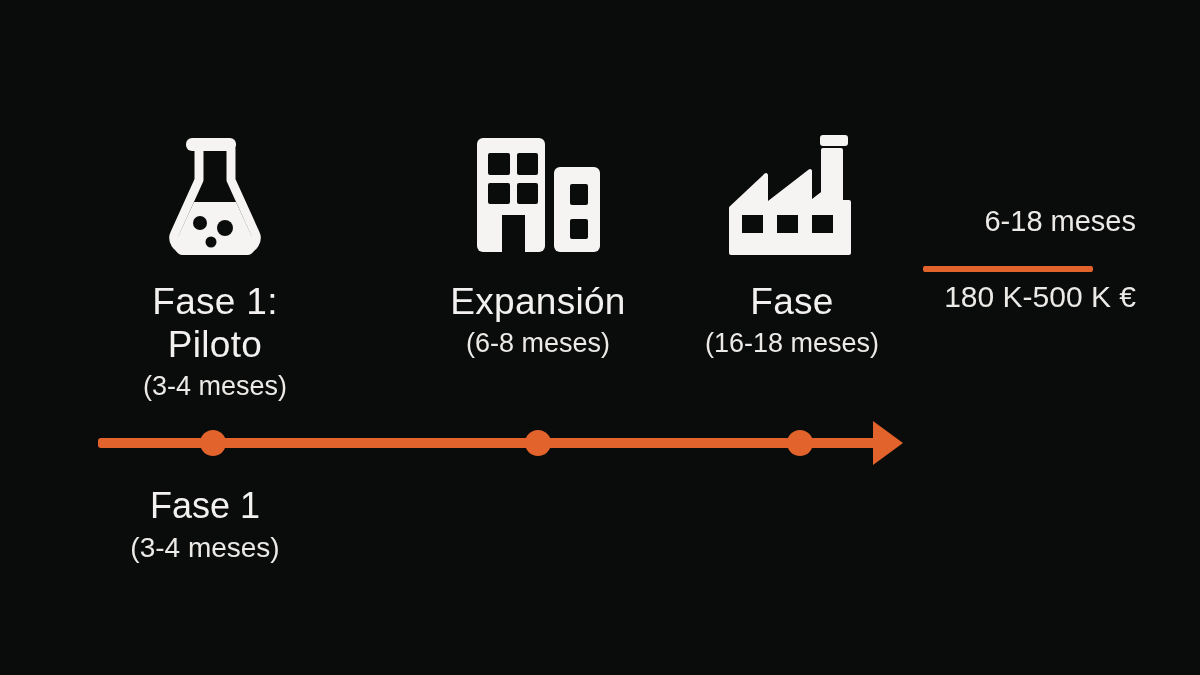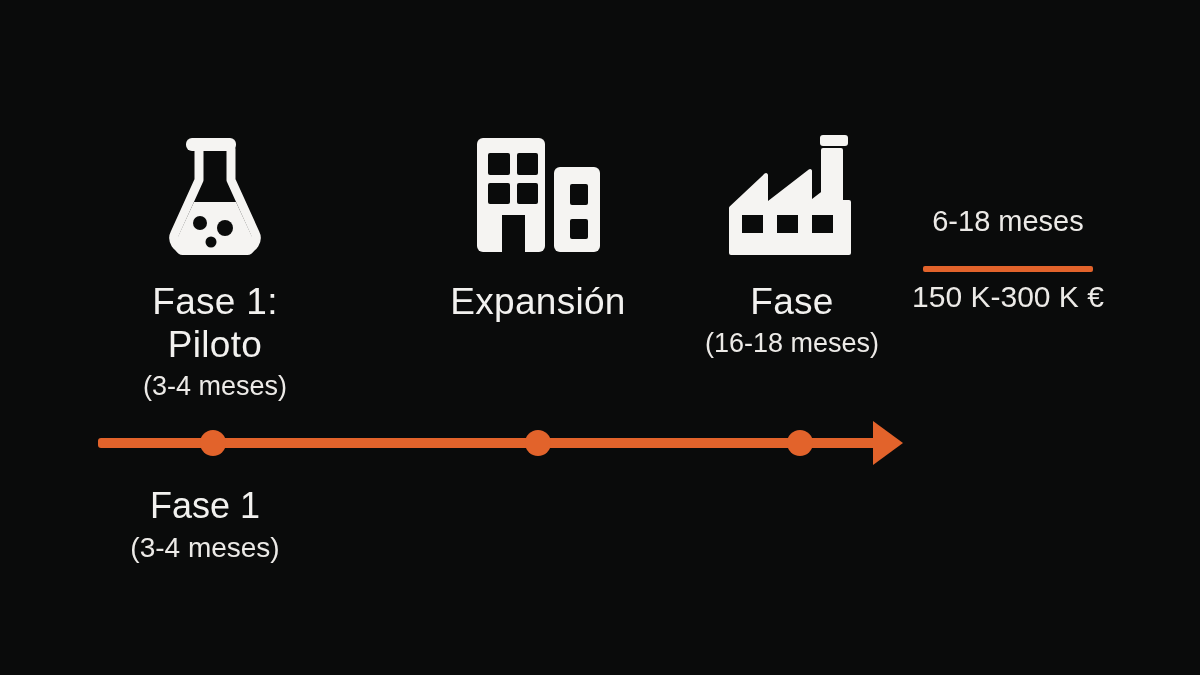--- a/index.html
+++ b/index.html
@@ -19,21 +19,21 @@
     line-height:43px;
   }
   .phase-title{font-size:37px;font-weight:normal;letter-spacing:.3px;}
   .phase-duration{font-size:27px;font-weight:normal;line-height:38px;margin-top:1px;color:#eceae7;}
   .summary-col{
     position:absolute;
     left:880px;top:204px;width:256px;
     text-align:center;
   }
   .summary-heading{font-size:38px;font-weight:bold;line-height:46px;}
-  .summary-value{font-size:29px;line-height:34px;color:#eceae7;}
+  .summary-value{font-size:29px;line-height:34px;color:#eceae7;text-align:right;}
   .summary-divider{
     width:170px;height:6px;margin:28px auto 0 auto;
     background:#e2632b;border-radius:2px;
   }
   .costes-heading{margin-top:24px;}
   .costes-value{margin-top:8px;font-size:30px;line-height:34px;}
   .timeline-svg{position:absolute;left:90px;top:415px;}
   .timeline-caption{
     position:absolute;left:105px;top:484px;width:200px;
     text-align:center;
@@ -76,31 +76,32 @@
   </svg>
 
   <div class="phase-label" style="left:75px;top:280px">
     <div class="phase-title">Fase 1:</div>
     <div class="phase-title">Piloto</div>
     <div class="phase-duration">(3-4 meses)</div>
   </div>
 
   <div class="phase-label" style="left:398px;top:280px">
     <div class="phase-title">Expansión</div>
+    <div class="phase-duration">(6-8 meses)</div>
   </div>
 
   <div class="phase-label" style="left:652px;top:280px">
     <div class="phase-title">Fase</div>
     <div class="phase-duration">(16-18 meses)</div>
   </div>
 
   <div class="summary-col">
     <div class="summary-value">6-18 meses</div>
     <div class="summary-divider"></div>
-    <div class="summary-value costes-value">150 K-300 K €</div>
+    <div class="summary-value costes-value">180 K-500 K €</div>
   </div>
 
   <svg class="timeline-svg" width="830" height="60" viewBox="0 0 830 60">
     <rect x="8" y="23" width="782" height="10" rx="3" fill="#e2632b"></rect>
     <circle cx="123" cy="28" r="13" fill="#e2632b"></circle>
     <circle cx="448" cy="28" r="13" fill="#e2632b"></circle>
     <circle cx="710" cy="28" r="13" fill="#e2632b"></circle>
     <polygon points="783,6 783,50 813,28" fill="#e2632b"></polygon>
   </svg>
 

